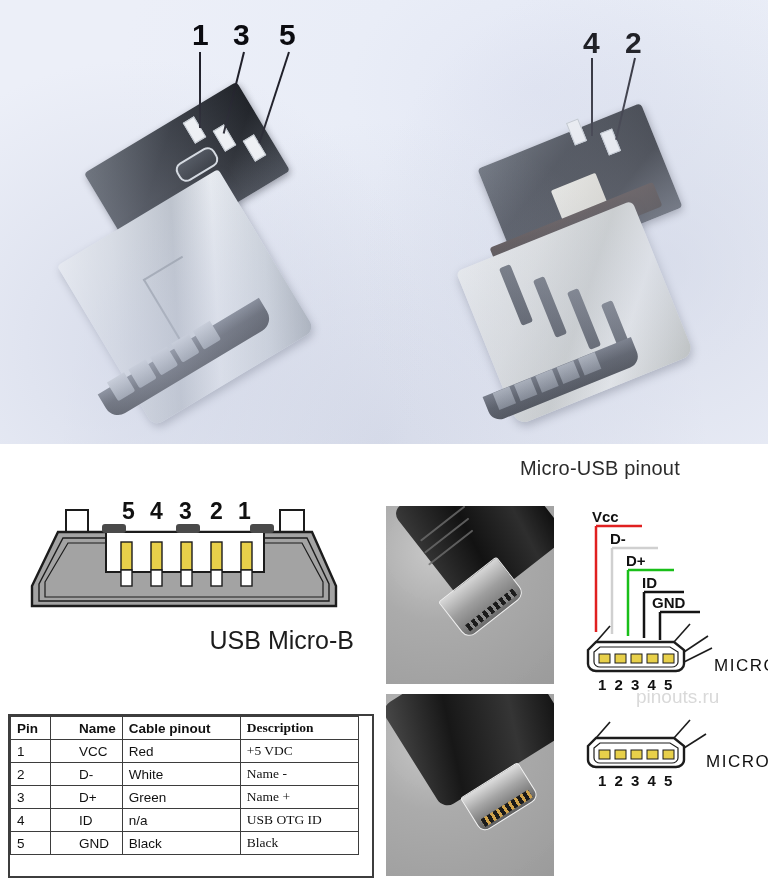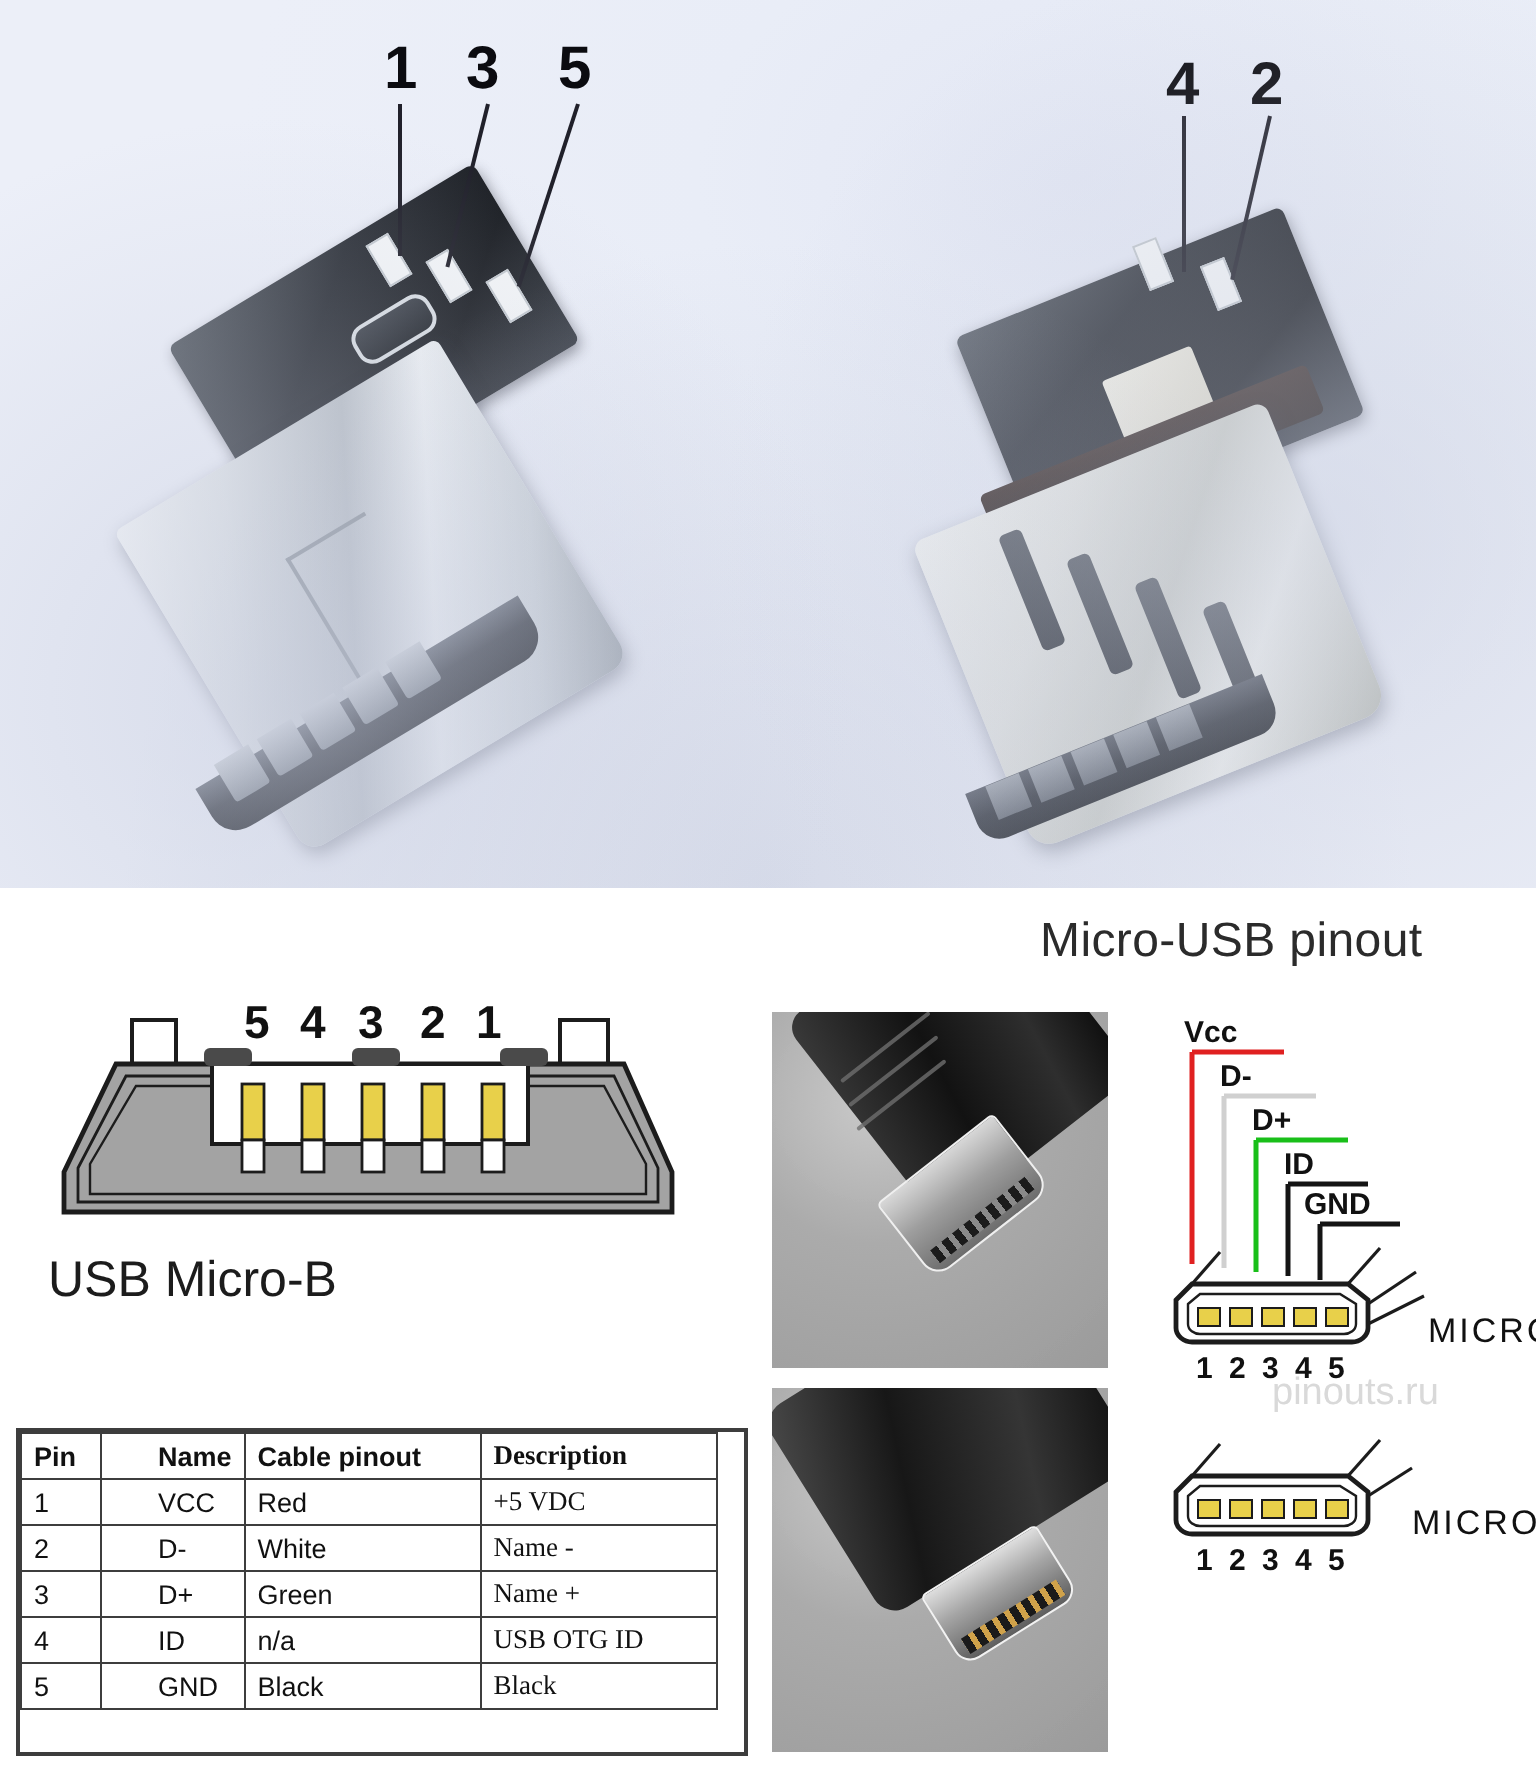--- a/index.html
+++ b/index.html
@@ -115,27 +115,27 @@
   .cR-pin{position:absolute;width:11px;height:22px;background:#f3f5f7;border:1px solid #c2c8ce;}
 
   
   .diagram-panel{
     position:absolute;left:0;top:444px;width:768px;height:442px;
     background:#ffffff;
   }
 
   .dp-title{
     position:absolute;left:520px;top:13px;
-    font-size:24px;color:#2b2b2b;letter-spacing:.2px;white-space:nowrap;
+    font-size:20px;color:#2b2b2b;letter-spacing:.2px;white-space:nowrap;
   }
 
   
   .microb-draw{position:absolute;left:24px;top:30px;width:330px;height:190px;}
   .microb-caption{
-    position:absolute;left:24px;top:182px;width:330px;text-align:left;
+    position:absolute;left:24px;top:182px;width:330px;text-align:right;
     font-size:25px;color:#1c1c1c;
   }
   .mb-nums{position:absolute;left:0;top:24px;width:330px;height:26px;}
   .mb-num{position:absolute;font-size:23px;font-weight:bold;color:#111;}
 
   
   .cable-photo{position:absolute;overflow:hidden;background:#d8d8d8;}
   .cp1{left:386px;top:62px;width:168px;height:178px;}
   .cp2{left:386px;top:250px;width:168px;height:182px;}
   .cp-bg{position:absolute;inset:0;

